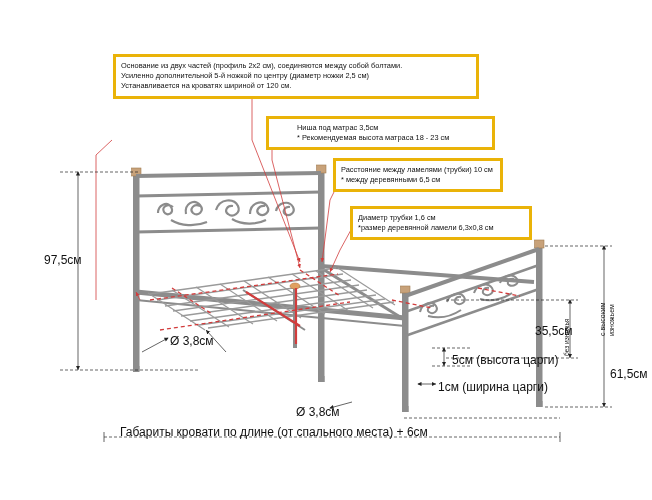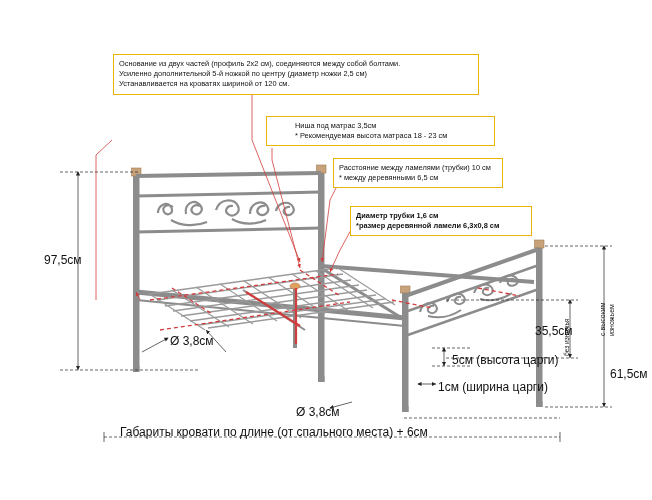--- a/index.html
+++ b/index.html
@@ -12,21 +12,21 @@
   }
   #canvas {
     position: relative;
     width: 652px;
     height: 500px;
     background: #ffffff;
     overflow: hidden;
   }
   .callout {
     position: absolute;
-    border: 1px solid #eab308;
+    border: 3px solid #eab308;
     background: #ffffff;
     color: #111111;
     font-size: 7.4px;
     line-height: 1.38;
     padding: 4px 5px;
     box-sizing: border-box;
     white-space: pre-line;
   }
   .dimlabel {
     position: absolute;
@@ -207,21 +207,21 @@
 Усиленно дополнительной 5-й ножкой по центру (диаметр ножки 2,5 см)
 Устанавливается на кроватях шириной от 120 см.</div>
 
 
   <div class="callout" style="left:266px; top:116px; width:229px;padding-left:28px;">Ниша под матрас 3,5см
 * Рекомендуемая высота матраса 18 - 23 см</div>
 
   <div class="callout" style="left:333px; top:158px; width:170px;">Расстояние между ламелями (трубки) 10 см
 * между деревянными 6,5 см</div>
 
-  <div class="callout" style="left:350px; top:206px; width:182px;font-weight:bold;">Диаметр трубки 1,6 см
+  <div class="callout" style="left:350px; top:206px; width:182px;">Диаметр трубки 1,6 см
 *размер деревянной ламели 6,3х0,8 см</div>
 
   <div class="dimlabel" style="left:44px; top:252px;">97,5см</div>
 
   <div class="dimlabel" style="left:170px; top:333px;">Ø 3,8см</div>
 
 
   <div class="dimlabel" style="left:296px; top:404px;">Ø 3,8см</div>
 
   <div class="dimlabel" style="left:610px; top:318px;margin-top:48px;">61,5см</div>

